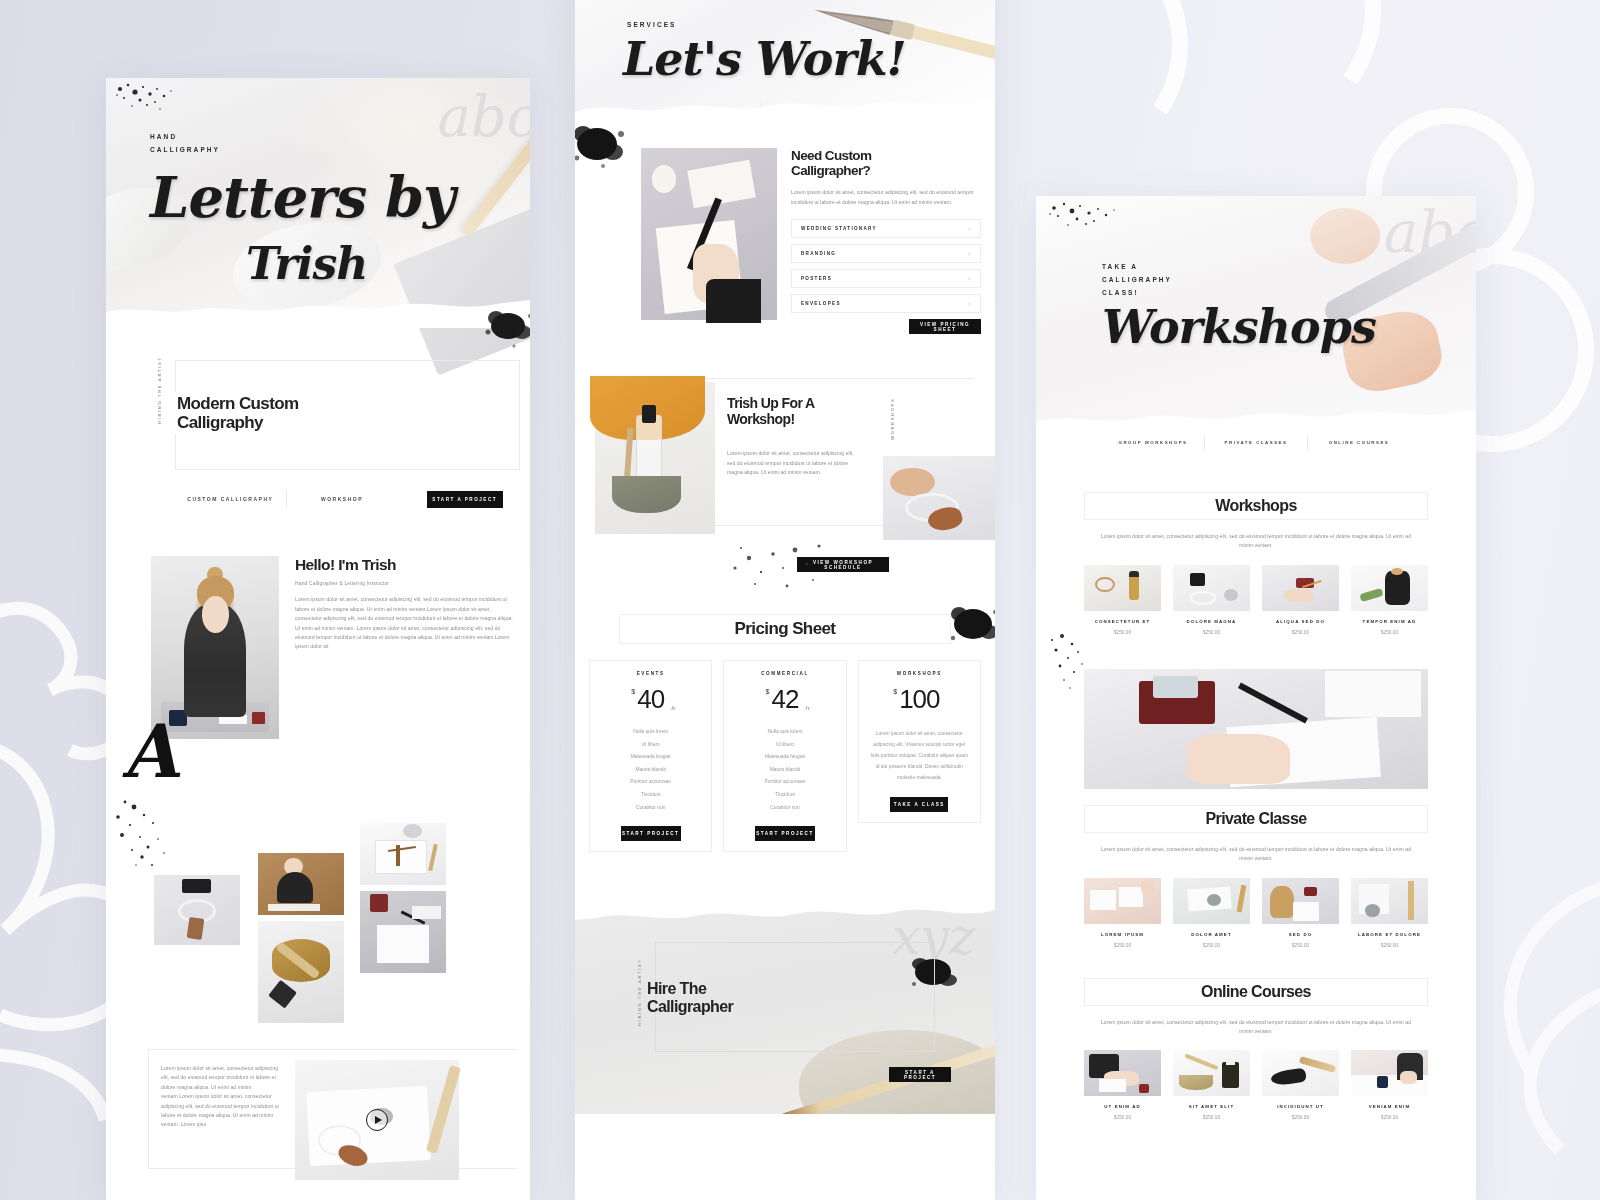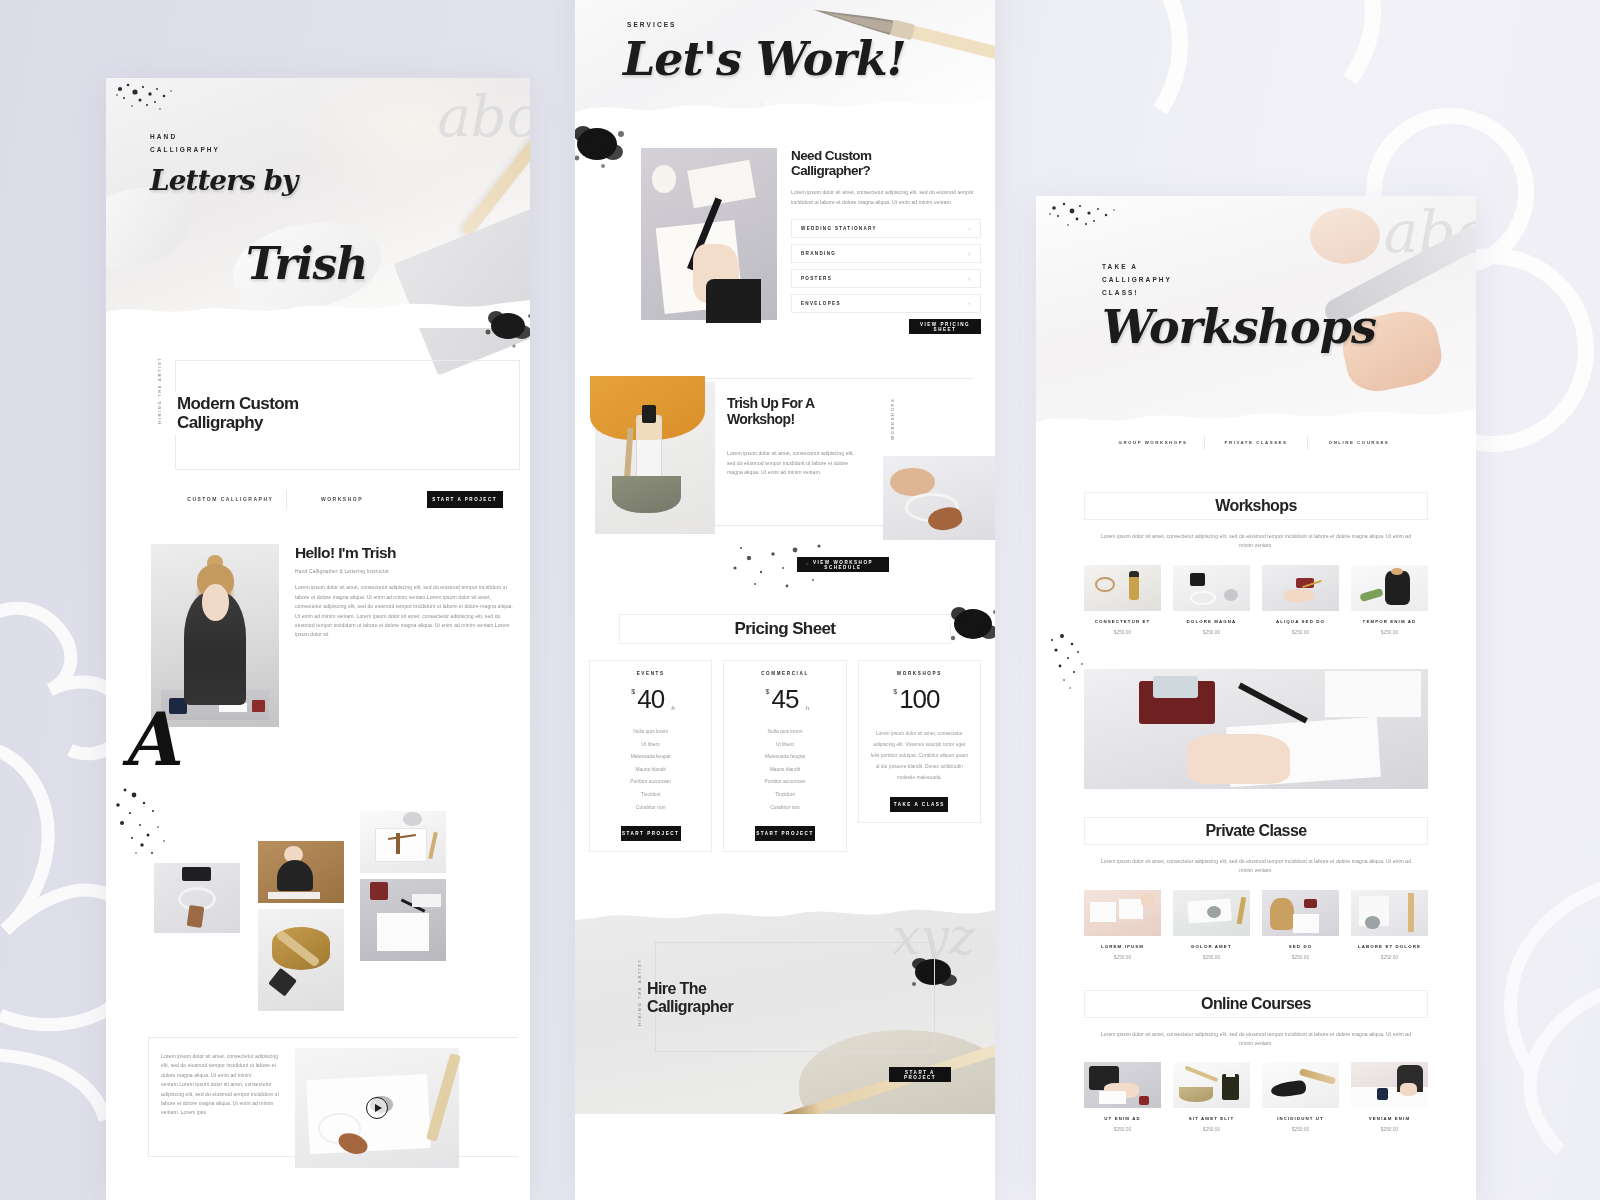--- a/index.html
+++ b/index.html
@@ -246,21 +246,21 @@
           <circle cx="43" cy="22" r=".9"></circle>
           <circle cx="48" cy="29" r=".7"></circle>
       </g>
     </svg>
 
     <div style="position:absolute; left:44px; top:52px;">
       <div class="eyebrow">HAND</div>
       <div class="eyebrow">CALLIGRAPHY</div>
     </div>
 
-    <div class="script" style="position:absolute; left:44px; top:86px; font-size:28px;">Letters by</div>
+    <div class="script" style="position:absolute; left:44px; top:86px; font-size:56px;">Letters by</div>
     <div class="script" style="position:absolute; left:140px; top:136px; font-size:44px;margin-top:24px;">Trish</div>
 
     <svg class="torn-bottom" viewBox="0 0 424 42" preserveAspectRatio="none">
       <path d="M0 42 L0 26 C 30 18, 54 30, 88 24 C 122 18, 150 30, 186 22 C 222 14, 250 28, 288 20 C 322 13, 356 26, 390 18 L424 14 L424 42 Z" fill="#ffffff"></path>
     </svg>
   </div>
 
   <div style="position:relative; padding: 34px 0 0 0;">
     <svg class="ink-splat" style="right:-8px; top:-24px;" width="60" height="50" viewBox="0 0 60 50">
       <g fill="#1a1a1a">
@@ -285,21 +285,21 @@
       <span class="navlink">CUSTOM CALLIGRAPHY</span>
     </div>
     <div class="navcell">
       <span class="navlink">WORKSHOP</span>
     </div>
     <div class="navcell" style="border-left:none; padding-left:12px;">
       <div class="btn-dark" style="width:76px; height:17px;">START A PROJECT</div>
     </div>
   </div>
 
-  <div style="position:relative; margin-top:36px; padding-left:45px; padding-right:14px;">
+  <div style="position:relative; margin-top:48px; padding-left:45px; padding-right:14px;">
     <div style="display:flex; gap:16px;">
       <div class="portrait" style="width:128px; height:183px; flex:none; position:relative;">
         <div class="bun"></div>
           <div class="hair"></div>
           <div class="face"></div>
         <div style="position:absolute; left:8%; bottom:4%; width:84%; height:16%; background:linear-gradient(180deg,#c9c9cd,#bcbcc1);"></div>
         <div style="position:absolute; left:14%; bottom:7%; width:14%; height:9%; background:#1c2742; border-radius:2px;"></div>
         <div style="position:absolute; left:53%; bottom:8%; width:22%; height:5%; background:#fafafa;"></div>
         <div style="position:absolute; right:11%; bottom:8%; width:10%; height:7%; background:#8b2b2b; border-radius:1px;"></div>
       </div>
@@ -557,21 +557,21 @@
         <div style="display:flex; justify-content:center; margin-top:12px;">
           <div class="btn-dark" style="width:60px; height:15px;">START PROJECT</div>
         </div>
       </div>
 
       <div class="pricebox" style="flex:1; padding-bottom:10px;">
         <div class="price-head">COMMERCIAL</div>
         <div style="text-align:center; margin-top:10px;">
           <span class="price-amt">
             <span class="price-cur">$</span>
-            <span>45</span>
+            <span>42</span>
             <span class="price-per">/hr</span>
           </span>
         </div>
         <div style="margin-top:14px;">
           <div class="price-feat">Nulla quis lorem</div>
           <div class="price-feat">Ut libero</div>
           <div class="price-feat">Malesuada feugiat</div>
           <div class="price-feat">Mauris blandit</div>
           <div class="price-feat">Porttitor accumsan</div>
           <div class="price-feat">Tincidunt</div>
@@ -746,21 +746,21 @@
   <div class="photo" style="margin:34px 48px 0; height:120px;
        background:linear-gradient(165deg,#f0f0f2,#d5d4d9); position:relative;">
     <div style="position:absolute; left:16%; top:10%; width:22%; height:36%; background:#6f2020; border-radius:3px;"></div>
     <div style="position:absolute; left:20%; top:6%; width:13%; height:18%; background:#cfd8dd; border-radius:3px;"></div>
     <div style="position:absolute; left:42%; top:44%; width:44%; height:50%; background:#fbfbfc; transform:rotate(-4deg);"></div>
     <div style="position:absolute; left:44%; top:26%; width:22%; height:5%; background:#1a1a1a; transform:rotate(28deg);"></div>
     <div style="position:absolute; left:30%; top:54%; width:30%; height:42%; background:#f3dccb; border-radius:30% 36% 22% 22%;"></div>
     <div style="position:absolute; right:2%; top:2%; width:28%; height:38%; background:#fafafb;"></div>
   </div>
 
-  <div style="margin:28px 48px 0;">
+  <div style="margin:16px 48px 0;">
     <div class="section-rule">
       <div class="section-title h-bold" style="font-size:16px;">Private Classe</div>
     </div>
     <div class="body-sm" style="text-align:center; margin:12px 14px 0;">Lorem ipsum dolor sit amet, consectetur adipiscing elit, sed do eiusmod tempor incididunt ut labore et dolore magna aliqua. Ut enim ad minim veniam.</div>
 
     <div style="display:flex; gap:12px; margin-top:14px;">
       <div style="flex:1;">
         <div class="photo" style="height:46px; background:linear-gradient(160deg,#f3e4dc,#e7cfc4);">
           <div style="position:relative;height:100%;">
             <div style="position:absolute;left:8%;top:26%;width:34%;height:44%;background:#fcfcfc;"></div>

